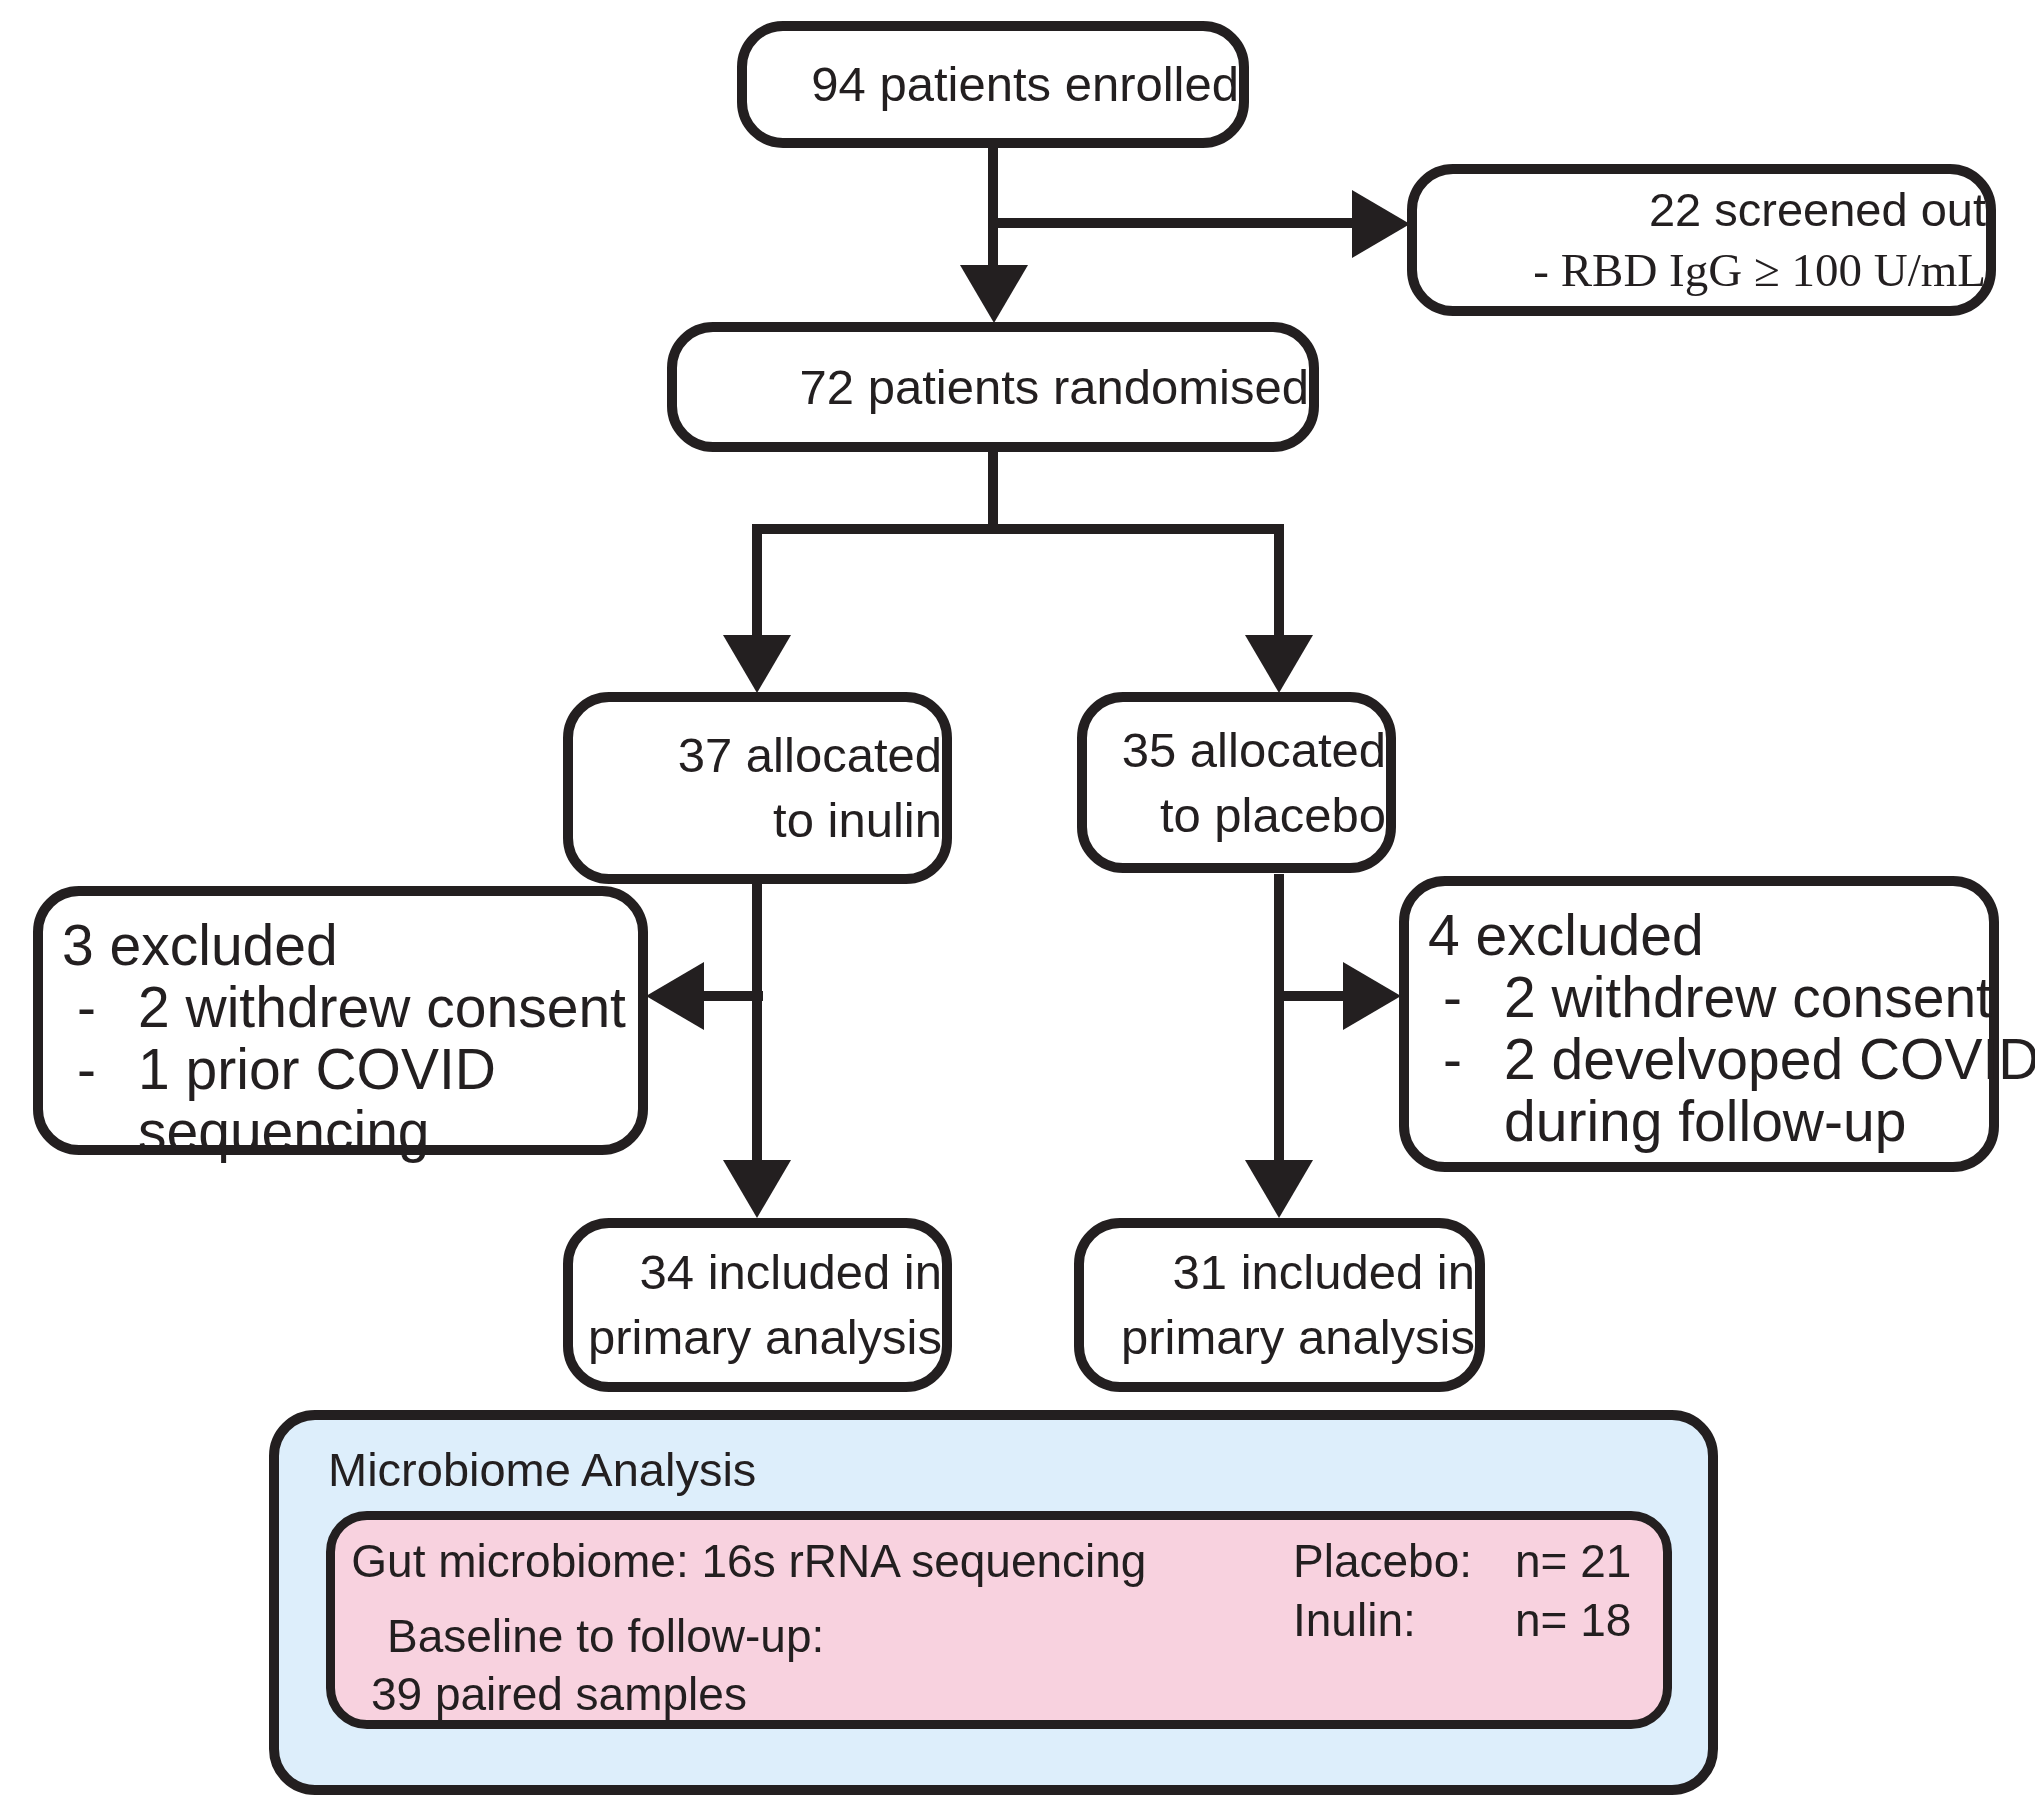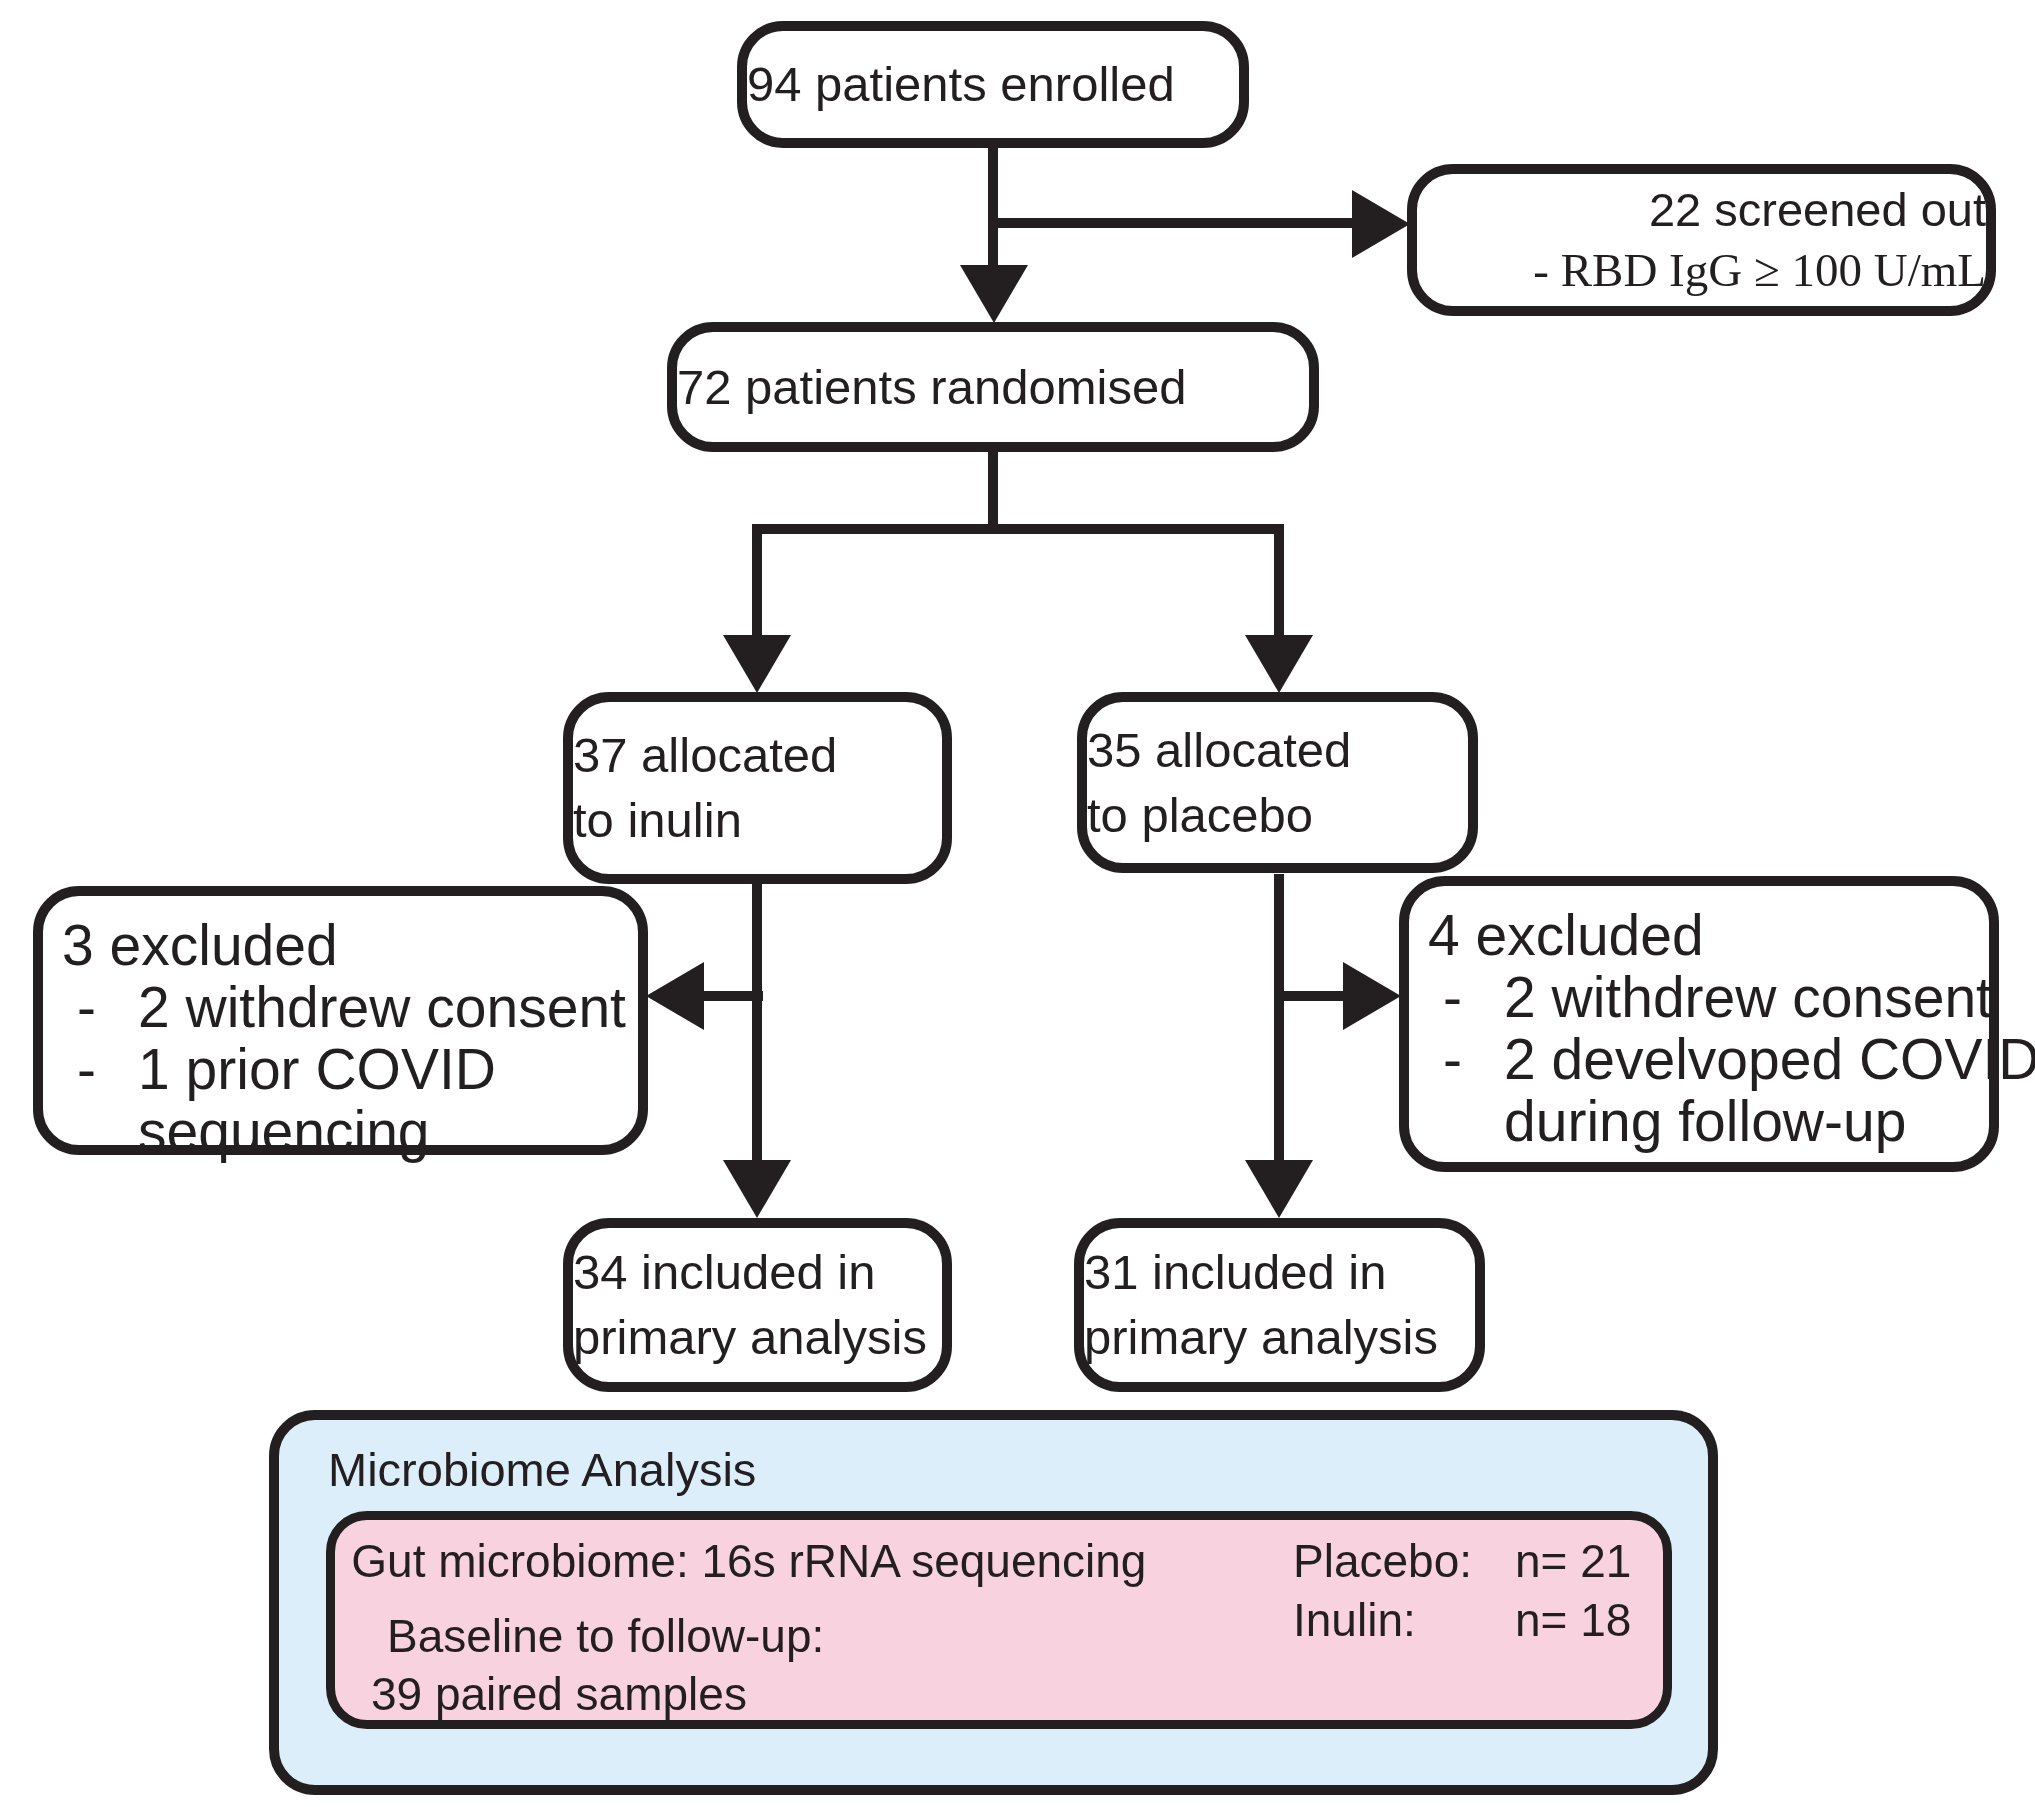--- a/index.html
+++ b/index.html
@@ -7,21 +7,21 @@
     position:relative;width:2035px;height:1807px;background:var(--bg,#ffffff);
     font-family:"Liberation Sans", sans-serif;color:var(--ink,#231f20);
     overflow:hidden;
   }
   
   .node{
     position:absolute;background:#fff;border:10.4px solid var(--ink,#231f20);
     border-radius:46px;box-sizing:border-box;
     display:flex;flex-direction:column;justify-content:center;
   }
-  .node.center{align-items:flex-start;text-align:center;}
+  .node.center{align-items:flex-end;text-align:center;}
   .tl{font-size:49px;line-height:65px;white-space:nowrap;}
   .tl-sm{font-size:47px;line-height:61px;white-space:nowrap;}
   .screened{align-items:flex-end;text-align:left;padding-left:24px;}
   .screened .indent{padding-left:10.4px;font-family:Liberation Serif, serif;}
   
   .excl{align-items:flex-start;text-align:left;justify-content:flex-start;
         padding:18px 15px 0 19px;font-size:57px;line-height:62px;}
   .excl-title{white-space:nowrap;}
   .excl-row{display:flex;padding-left:15px;}
   .excl-marker{width:61px;flex:none;}
@@ -89,21 +89,21 @@
 
   <div class="node center" style="left:667px;top:322px;width:652px;height:130px">
     <div class="tl">72 patients randomised</div>
   </div>
 
   <div class="node center" style="left:563px;top:692px;width:389px;height:192px">
     <div class="tl">37 allocated</div>
     <div class="tl">to inulin</div>
   </div>
 
-  <div class="node center" style="left:1077px;top:692px;width:401px;height:181px">
+  <div class="node center" style="left:1077px;top:692px;width:319px;height:181px">
     <div class="tl">35 allocated</div>
     <div class="tl">to placebo</div>
   </div>
 
   <div class="node excl" style="left:33px;top:886px;width:615px;height:269px">
     <div class="excl-title">3 excluded</div>
     <div class="excl-row">
       <span class="excl-marker">-</span>
       <span class="excl-text">2 withdrew consent</span>
     </div>

